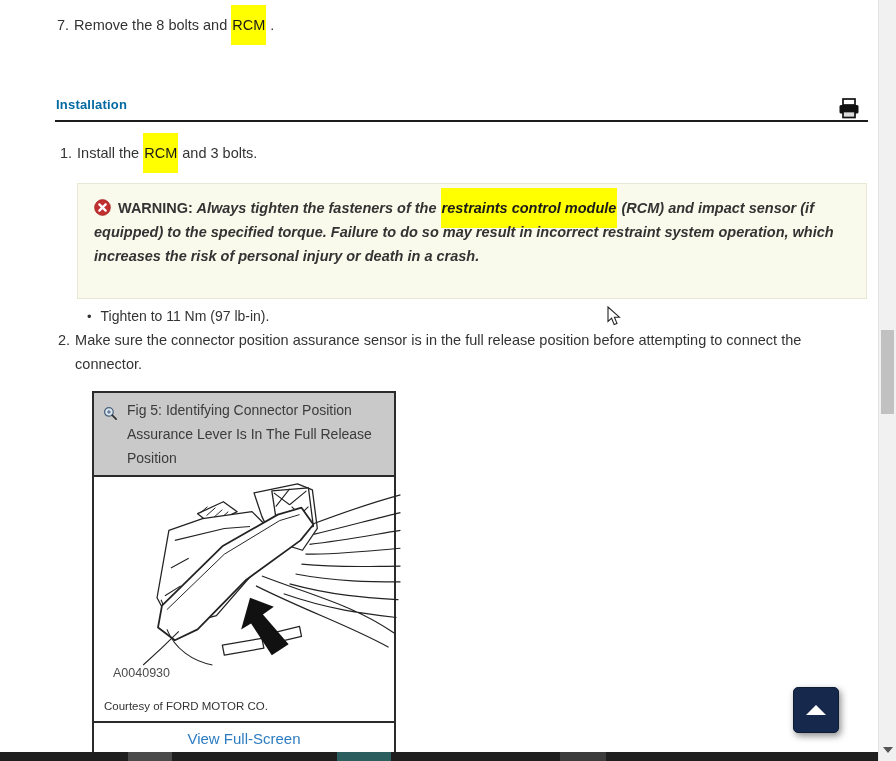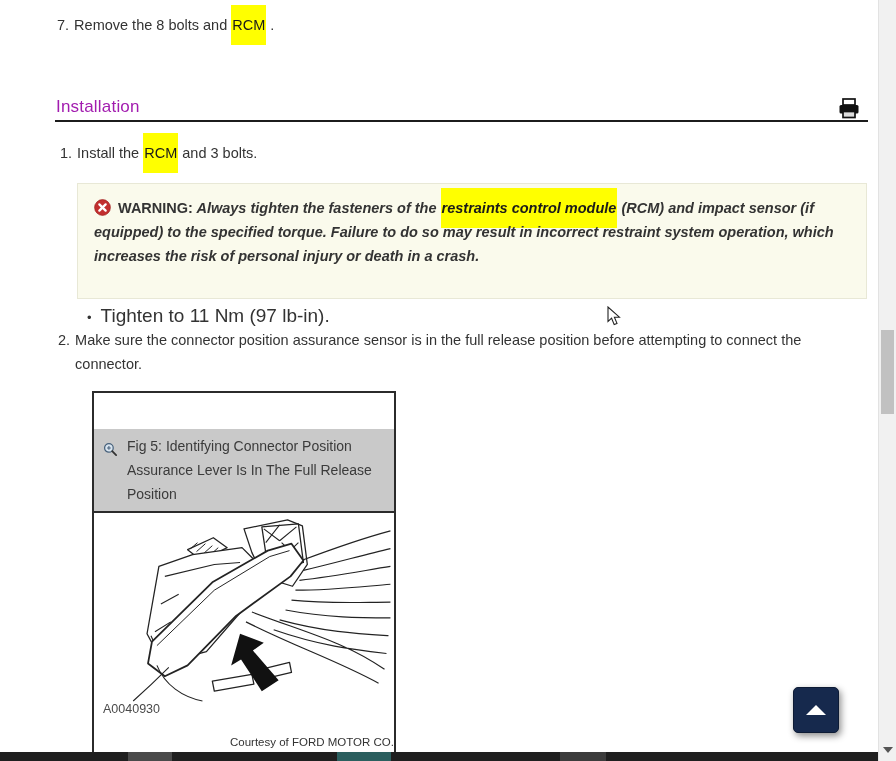--- a/index.html
+++ b/index.html
@@ -10,45 +10,45 @@
   
   .step { position:absolute; display:flex; font-size:14.5px; line-height:24px; color:#333; }
   .step .num { flex:0 0 auto; margin-right:5px; }
   mark.hl { background:#ffff00; color:#1a1a1a; padding:12px 1px; }
 
   .step7 { left:57px; top:13px; width:760px; }
   .step1 { left:60px; top:141px; width:760px; }
   .step2 { left:58px; top:328px; width:788px; }
 
   
-  .heading { position:absolute; left:56px; top:97px; font-size:17px; font-weight:400; color:#a21caf; letter-spacing:.2px; }
+  .heading { position:absolute; left:56px; top:97px; font-size:13px; font-weight:700; color:#0369a1; letter-spacing:.2px; }
   .rule { position:absolute; left:55px; top:120px; width:813px; border-top:2px solid #1c1c1c; }
   .printer { position:absolute; left:837px; top:98px; width:24px; height:22px; cursor:pointer; }
 
   
   .warnbox { position:absolute; left:77px; top:183px; width:790px; height:116px;
              background:#fafaec; border:1px solid #e8e8d6; padding:12px 16px 0 16px;
              font-size:14.5px; line-height:24px; color:#333; }
   .warnbox .wtext { font-style:italic; font-weight:700; }
   .warnbox .wlabel { font-style:normal; font-weight:700; }
   .warn-icon { display:inline-block; width:17px; height:17px; vertical-align:-3px; margin-right:7px; }
 
   
-  .bullet-line { position:absolute; left:87px; top:304px; font-size:19px; line-height:24px; color:#333; }
+  .bullet-line { position:absolute; left:87px; top:304px; font-size:14px; line-height:24px; color:#333; }
   .bullet-line::before { content:"•"; margin-right:9px; font-size:13px; }
 
   
   .figure { position:absolute; left:92px; top:391px; width:304px; border:2px solid #2b2b2b; background:#fff; }
   .fig-header { position:relative; background:#c9c9c9; border-bottom:2px solid #2b2b2b;
-                padding:5px 10px 5px 33px; font-size:14px; line-height:24px; color:#3b3b3b;margin-top:36px; }
+                padding:5px 10px 5px 33px; font-size:14px; line-height:24px; color:#3b3b3b; }
   .zoom-ico { position:absolute; left:9px; top:11px; width:15px; height:15px; cursor:pointer; }
-  .fig-body { position:relative; height:244px; background:#fff; }
+  .fig-body { position:relative; height:244px; background:#fff;margin-left:10px; }
   .fig-art { position:absolute; left:0; top:2px; width:300px; height:188px; }
   .fig-label { position:absolute; left:9px; top:189px; font-size:12.5px; color:#4a4a4a; }
-  .fig-courtesy { position:absolute; bottom:9px; left:0; width:100%; text-align:right; font-size:11.5px; color:#333; }
+  .fig-courtesy { position:absolute; bottom:9px; left:0; width:100%; text-align:left; font-size:11.5px; color:#333; }
   .fig-footer { border-top:2px solid #2b2b2b; background:#fff; text-align:center; padding:7px 8px 12px; }
   .fs-link { color:#2d7cc1; font-size:15px; text-decoration:none; cursor:pointer; }
 
   
   .scrolltop { position:absolute; left:793px; top:687px; width:46px; height:46px; background:#16294d;
                border:1px solid #0d1b35; border-radius:5px; box-shadow:2px 3px 7px rgba(0,0,0,.45);
                display:flex; align-items:center; justify-content:center; cursor:pointer; }
   .scrolltop .tri-up { width:0; height:0; border-left:10px solid transparent;
                border-right:10px solid transparent; border-bottom:10px solid #fff; }
 

